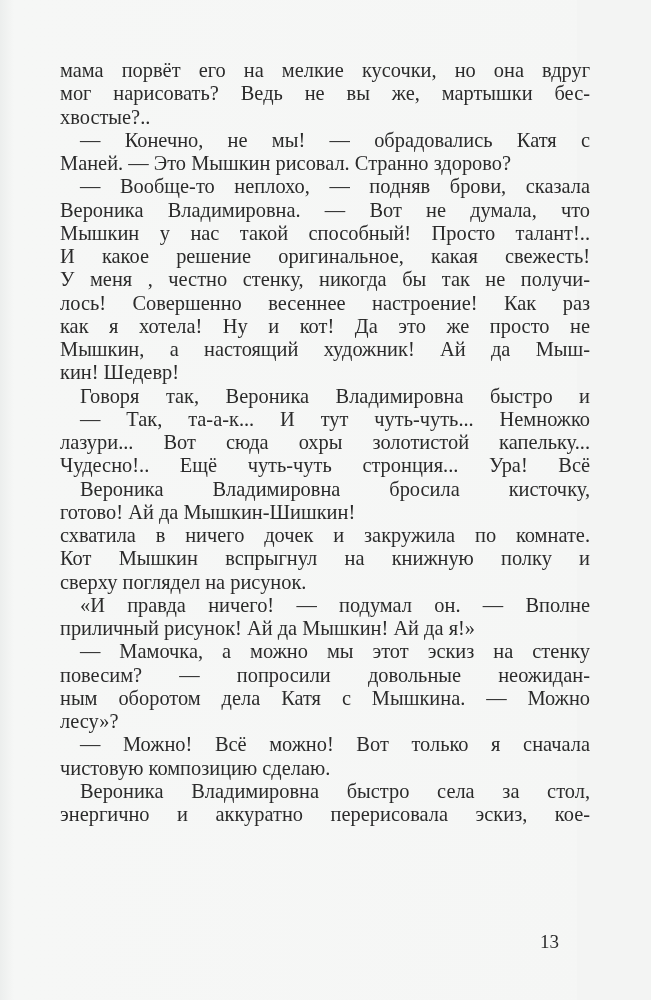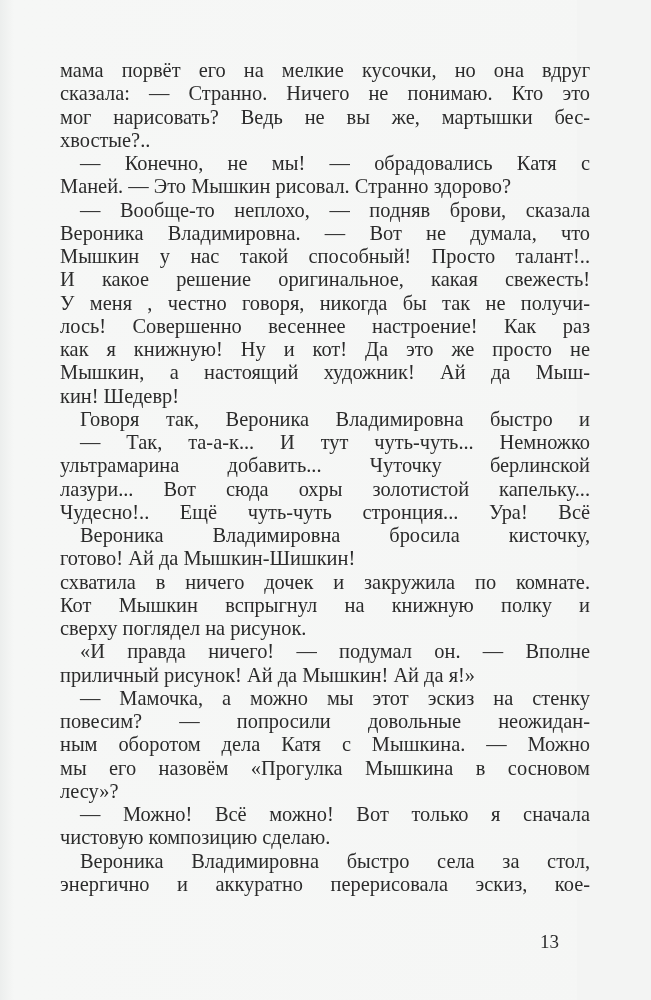--- a/index.html
+++ b/index.html
@@ -37,50 +37,47 @@
     color: #2b2b2b;
     text-align: center;
   }
 </style>
 </head>
 <body>
 
 <div class="page">
   <div class="text-block" id="text-block">
     <span class="line">мама порвёт его на мелкие кусочки, но она вдруг</span>
-    <span class="line">сказала: — Странно. Ничего не понимаю. Кто это</span>
     <span class="line">мог нарисовать? Ведь не вы же, мартышки бес-</span>
     <span class="line last">хвостые?..</span>
     <span class="line indent">— Конечно, не мы! — обрадовались Катя с</span>
     <span class="line last">Маней. — Это Мышкин рисовал. Странно здорово?</span>
     <span class="line indent">— Вообще-то неплохо, — подняв брови, сказала</span>
     <span class="line">Вероника Владимировна. — Вот не думала, что</span>
     <span class="line">Мышкин у нас такой способный! Просто талант!..</span>
     <span class="line">И какое решение оригинальное, какая свежесть!</span>
-    <span class="line">У меня , честно говоря, никогда бы так не получи-</span>
+    <span class="line">У меня , честно стенку, никогда бы так не получи-</span>
     <span class="line">лось! Совершенно весеннее настроение! Как раз</span>
-    <span class="line">как я книжную! Ну и кот! Да это же просто не</span>
+    <span class="line">как я хотела! Ну и кот! Да это же просто не</span>
     <span class="line">Мышкин, а настоящий художник! Ай да Мыш-</span>
     <span class="line last">кин! Шедевр!</span>
     <span class="line indent">Говоря так, Вероника Владимировна быстро и</span>
     <span class="line indent">— Так, та-а-к... И тут чуть-чуть... Немножко</span>
-    <span class="line">ультрамарина добавить... Чуточку берлинской</span>
     <span class="line">лазури... Вот сюда охры золотистой капельку...</span>
     <span class="line">Чудесно!.. Ещё чуть-чуть стронция... Ура! Всё</span>
     <span class="line indent">Вероника Владимировна бросила кисточку,</span>
     <span class="line last">готово! Ай да Мышкин-Шишкин!</span>
     <span class="line">схватила в ничего дочек и закружила по комнате.</span>
     <span class="line">Кот Мышкин вспрыгнул на книжную полку и</span>
     <span class="line last">сверху поглядел на рисунок.</span>
     <span class="line indent">«И правда ничего! — подумал он. — Вполне</span>
     <span class="line last">приличный рисунок! Ай да Мышкин! Ай да я!»</span>
     <span class="line indent">— Мамочка, а можно мы этот эскиз на стенку</span>
     <span class="line">повесим? — попросили довольные неожидан-</span>
     <span class="line">ным оборотом дела Катя с Мышкина. — Можно</span>
-    <span class="line">мы его назовём «Прогулка Мышкина в сосновом</span>
     <span class="line last">лесу»?</span>
     <span class="line indent">— Можно! Всё можно! Вот только я сначала</span>
     <span class="line last">чистовую композицию сделаю.</span>
     <span class="line indent">Вероника Владимировна быстро села за стол,</span>
     <span class="line">энергично и аккуратно перерисовала эскиз, кое-</span>
   </div>
   <div class="page-number">13</div>
 </div>
 
 </body></html>

